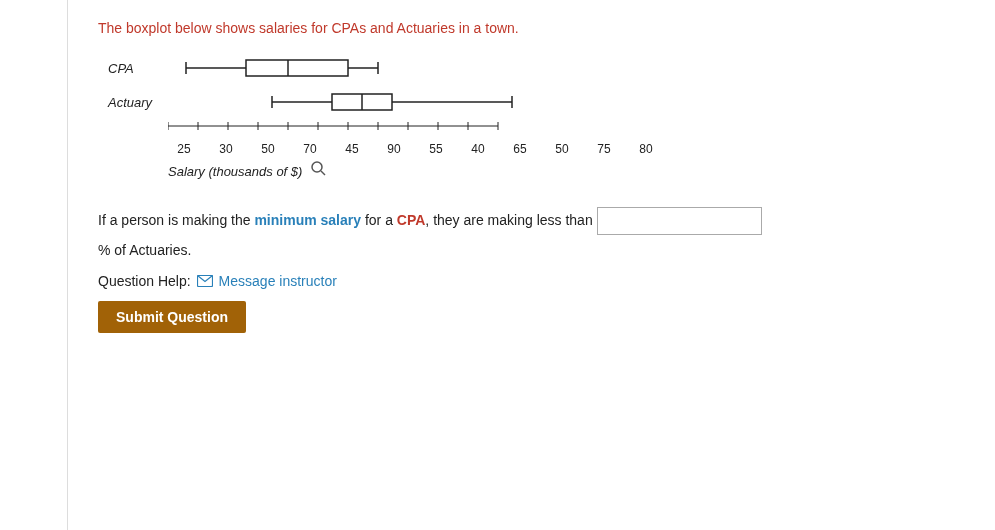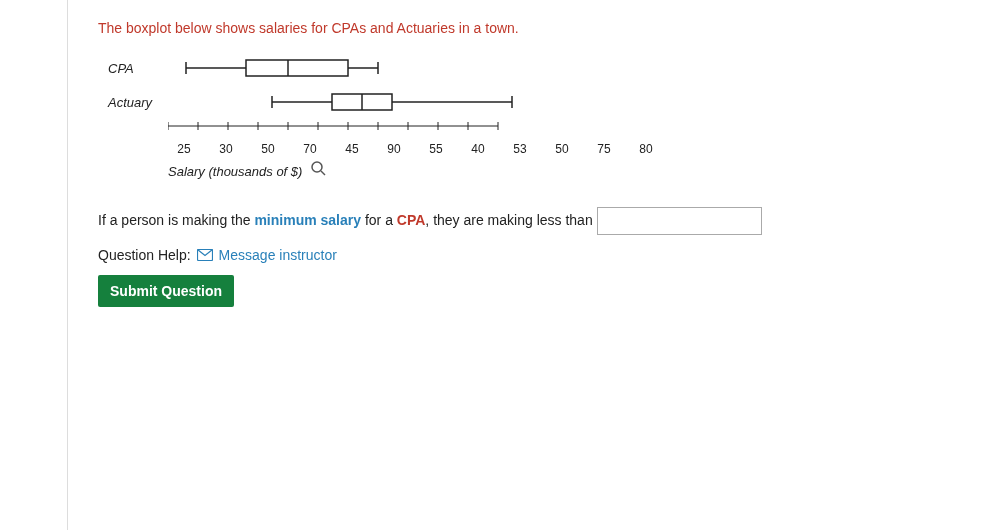--- a/index.html
+++ b/index.html
@@ -95,24 +95,24 @@
       width: 16px;
       height: 12px;
       vertical-align: middle;
     }
     .message-instructor-link {
       color: #2980b9;
       text-decoration: none;
       cursor: pointer;
     }
     .submit-btn {
-      background-color: #15803d;
+      background-color: #a16207;
       color: #fff;
       border: none;
-      padding: 8px 12px;
+      padding: 8px 18px;
       font-size: 14px;
       font-weight: bold;
       cursor: pointer;
       border-radius: 2px;
     }
     .zoom-icon {
       display: inline-block;
       margin-left: 4px;
       vertical-align: middle;
       cursor: pointer;
@@ -206,21 +206,21 @@
 
         <div class="axis-numbers">
           <span class="axis-num">25</span>
           <span class="axis-num">30</span>
           <span class="axis-num">50</span>
           <span class="axis-num">70</span>
           <span class="axis-num">45</span>
           <span class="axis-num">90</span>
           <span class="axis-num">55</span>
           <span class="axis-num">40</span>
-          <span class="axis-num">53</span>
+          <span class="axis-num">65</span>
           <span class="axis-num">50</span>
           <span class="axis-num">75</span>
           <span class="axis-num">80</span>
         </div>
       </div>
 
       <div style="display:flex; align-items:center; margin-top:4px; padding-left:60px;">
         <span class="axis-label" style="padding-left:0; font-style:italic; font-size:13px;">Salary (thousands of $)</span>
         <span class="zoom-icon" style="margin-left:8px;">
           <svg width="16" height="16" viewBox="0 0 16 16" fill="none">
@@ -230,20 +230,21 @@
         </span>
       </div>
     </div>
 
     
     <div class="question-section">
       <span>
         If a person is making the <span class="highlight-min">minimum salary</span> for a <span class="highlight-cpa">CPA</span>, they are making less than
       </span>
       <input type="text" class="answer-input" value="" style="">
+      <span class="percent-text">% of Actuaries.</span>
     </div>
 
     
     <div class="question-help">
       <span class="question-help-label">Question Help:</span>
 
       <svg class="mail-icon" viewBox="0 0 16 12" fill="none" xmlns="http://www.w3.org/2000/svg">
         <rect x="0.5" y="0.5" width="15" height="11" rx="1" stroke="#2980b9" stroke-width="1.2" fill="white"></rect>
         <polyline points="0.5,0.5 8,6.5 15.5,0.5" stroke="#2980b9" stroke-width="1.2" fill="none"></polyline>
       </svg>

